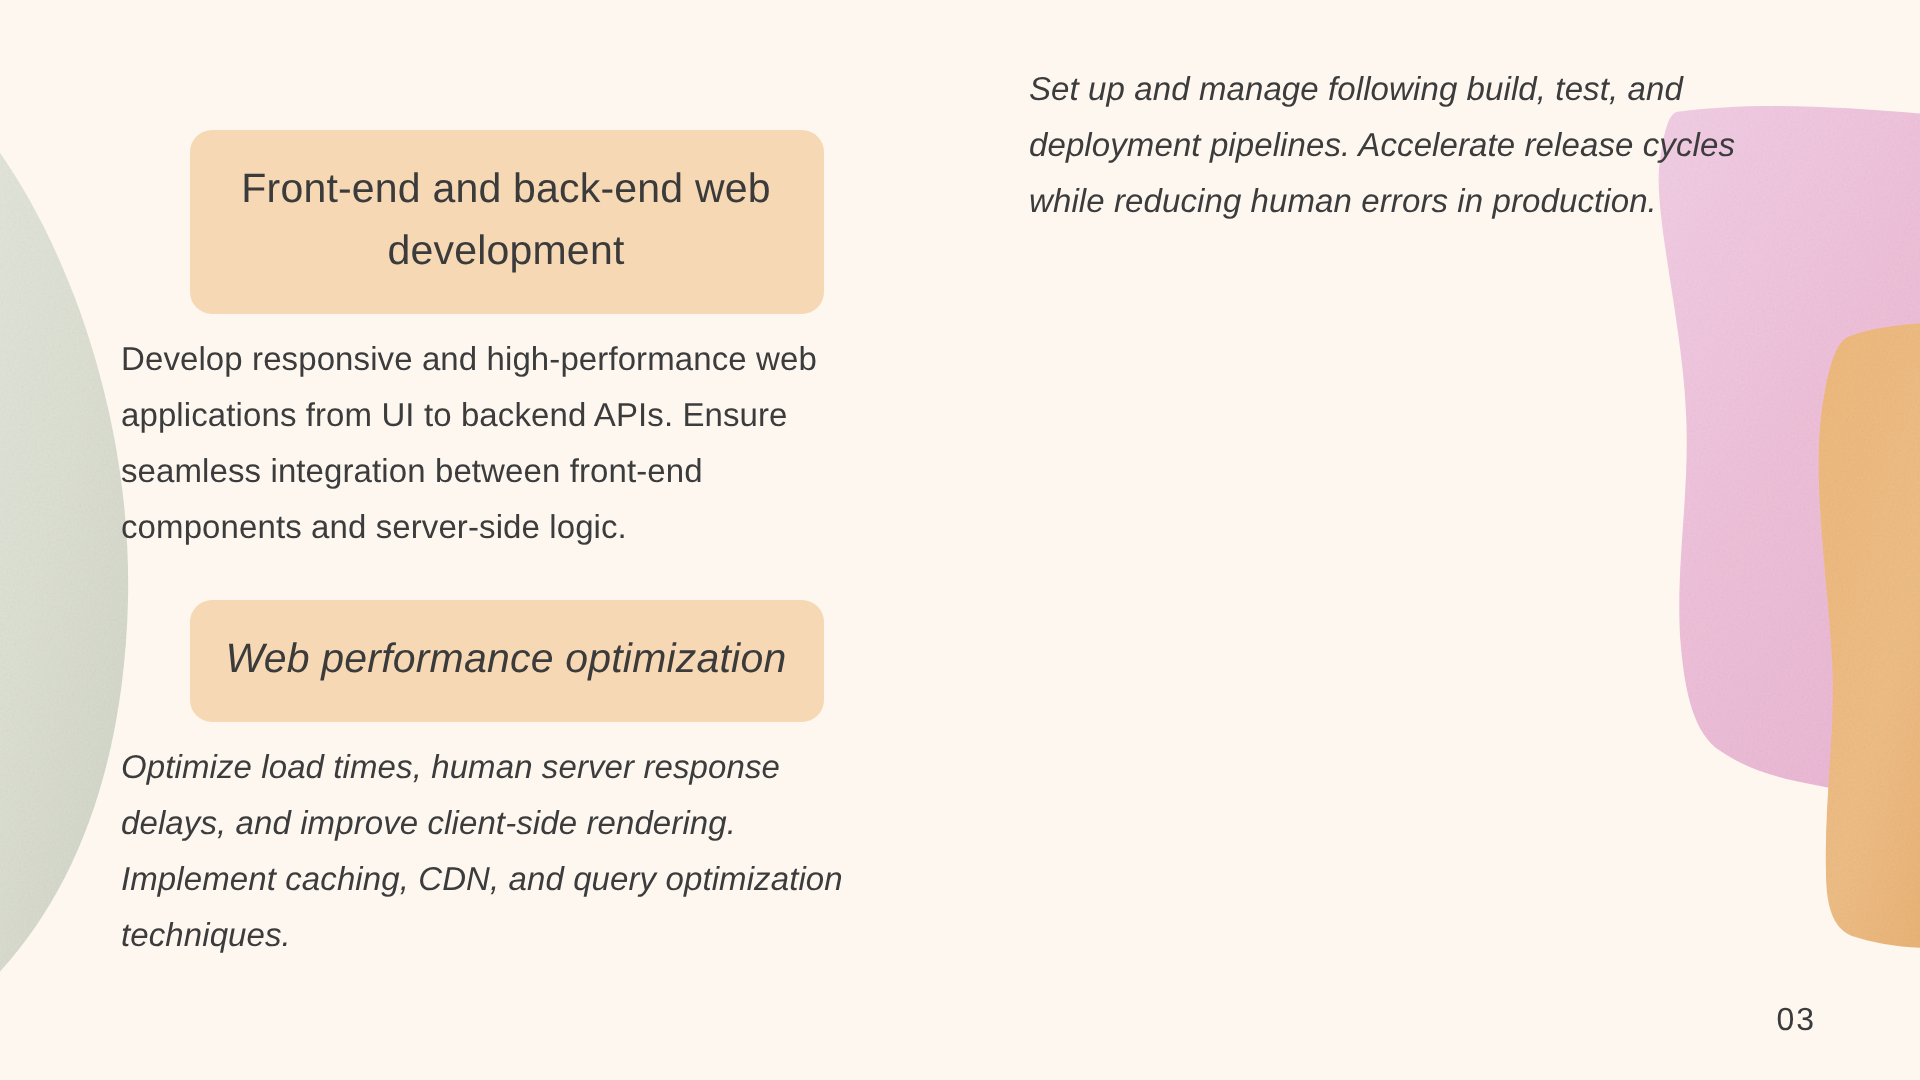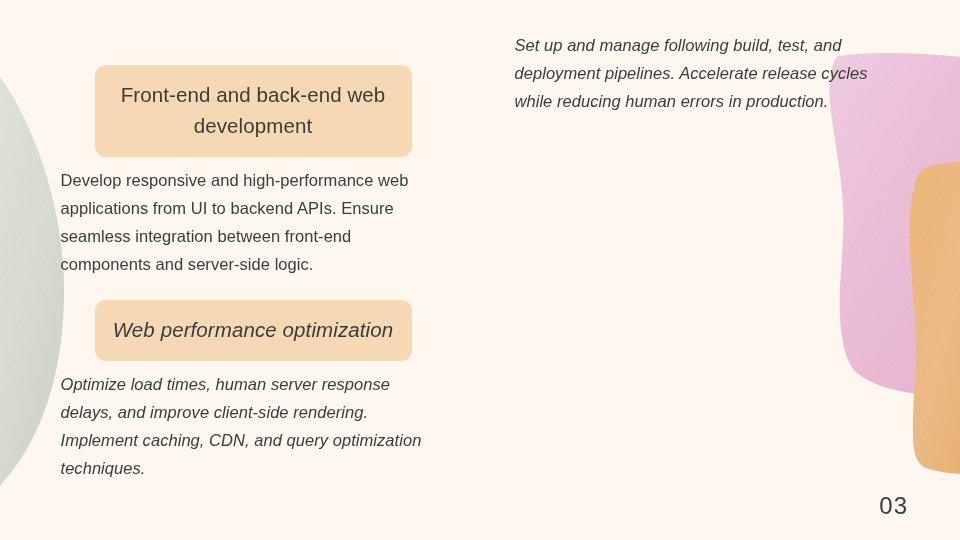--- a/index.html
+++ b/index.html
@@ -82,21 +82,21 @@
     font-size: 16.5px;
     line-height: 28px;
     color: #3c3c3c;
     letter-spacing: 0.05px;
   }
 
   .page-number {
     position: absolute;
     right: 52px;
     bottom: 20px;
-    font-size: 24px;
+    font-size: 16px;
     color: #3b3b3b;
     letter-spacing: 1px;
     z-index: 3;
   }
 </style>
 </head>
 <body>
 
 <svg class="decor-layer" viewBox="0 0 960 540" xmlns="http://www.w3.org/2000/svg">
   <defs>

